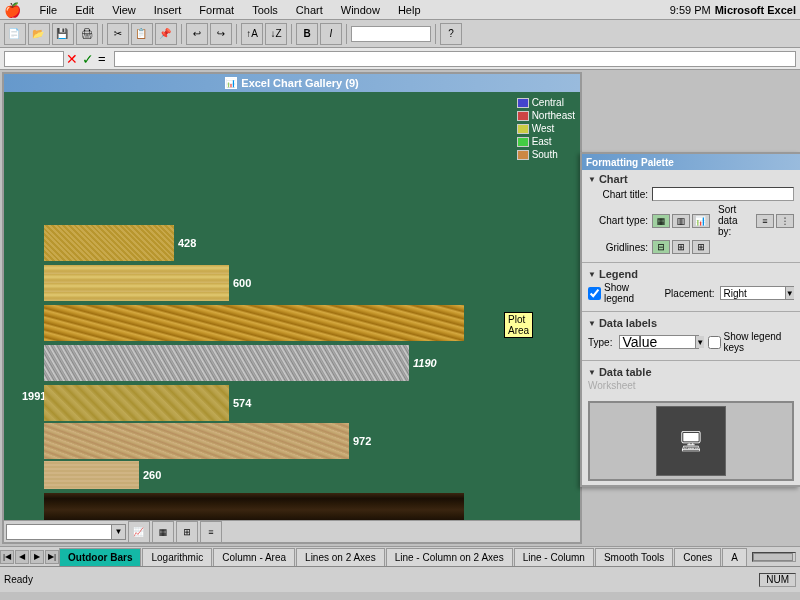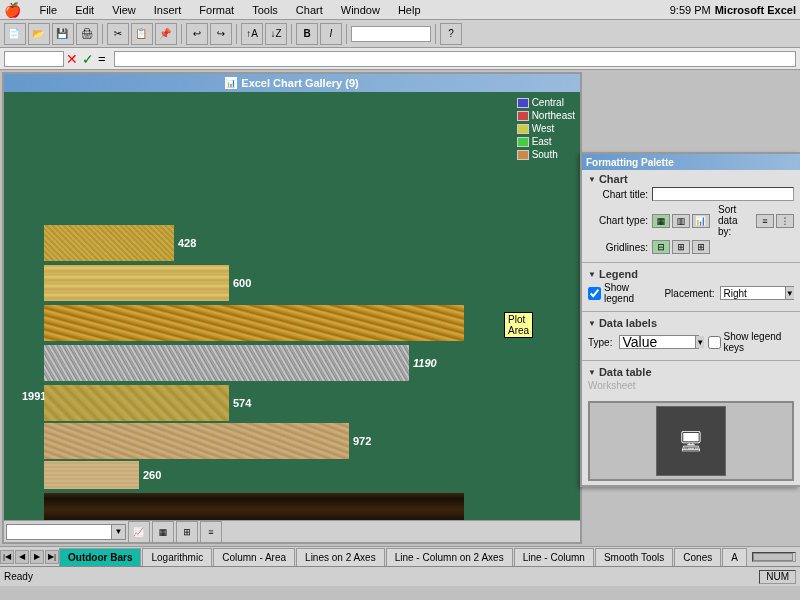--- a/index.html
+++ b/index.html
@@ -68,21 +68,21 @@
     
     .bottom-tabs { height: 20px; background: #d0d0d0; display: flex; align-items: center; border-top: 1px solid #999; overflow: hidden; }
     .tab-nav { display: flex; align-items: center; gap: 1px; }
     .tab-nav-btn { width: 14px; height: 14px; background: #c0c0c0; border: 1px solid #999; font-size: 8px; display: flex; align-items: center; justify-content: center; cursor: pointer; }
     .sheet-tab { height: 18px; padding: 0 8px; background: #d8d8d8; border: 1px solid #999; border-bottom: none; font-size: 10px; display: flex; align-items: center; cursor: pointer; margin-right: 1px; }
     .sheet-tab.active { background: #14b8a6; font-weight: bold; }
     .tab-scrollbar { flex: 1; height: 10px; background: #d0d0d0; border: 1px inset #999; margin: 0 4px; display: flex; align-items: center; }
     .tab-scroll-thumb { width: 40px; height: 8px; background: #c0c0c0; border: 1px solid #888; }
 
     
-    .statusbar { height: 20px; background: #d0d0d0; display: flex; align-items: center; border-top: 1px solid #888; padding: 0 4px; gap: 4px; }
+    .statusbar { height: 26px; background: #d0d0d0; display: flex; align-items: center; border-top: 1px solid #888; padding: 0 4px; gap: 4px; }
     .status-left { flex: 1; font-size: 10px; }
     .status-right { font-size: 10px; border: 1px inset #999; padding: 0 6px; height: 14px; display: flex; align-items: center; }
 
     
     .chart-toolbar { height: 22px; background: #d0d0d0; border-top: 1px solid #999; display: flex; align-items: center; padding: 0 2px; gap: 2px; }
     .chart-dropdown { width: 120px; height: 16px; border: 1px solid #888; background: white; font-size: 10px; display: flex; align-items: center; }
     .chart-dropdown-arrow { background: #d0d0d0; border-left: 1px solid #888; height: 100%; width: 14px; display: flex; align-items: center; justify-content: center; font-size: 8px; }
 
     
     .tex-straw { background: repeating-linear-gradient(45deg, #c8a84b, #c8a84b 2px, #b8962e 2px, #b8962e 4px); }

